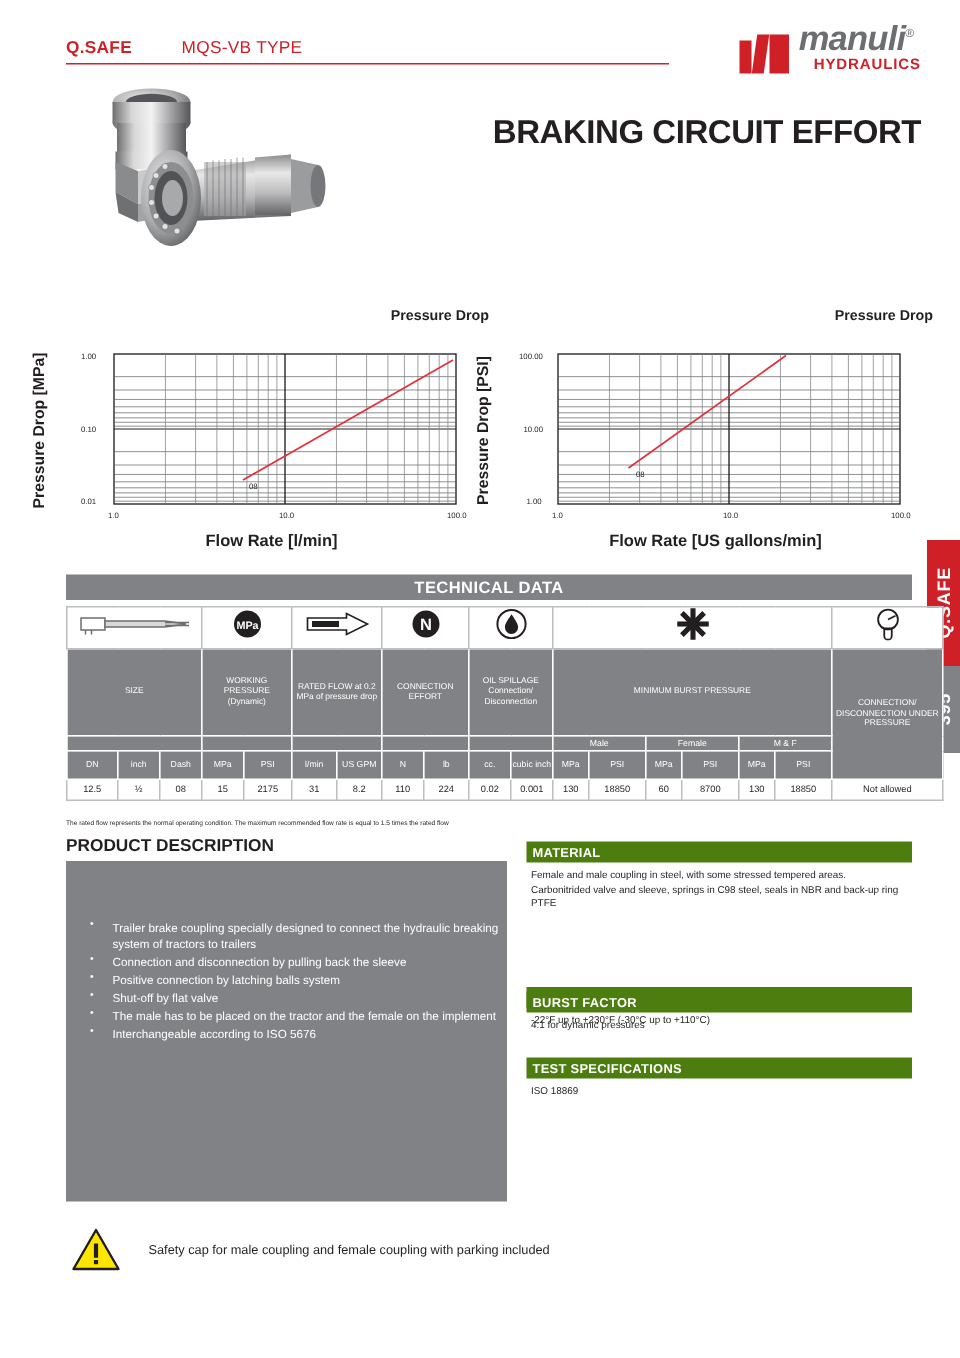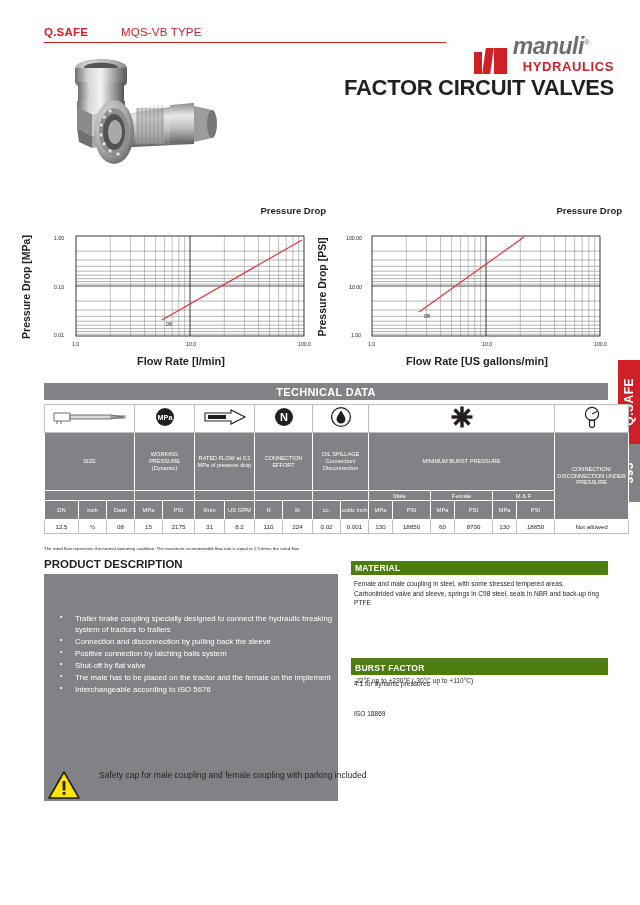--- a/index.html
+++ b/index.html
@@ -12,30 +12,30 @@
     overflow: hidden;
   }
 
   
   .header { position: absolute; left: 0; top: 0; width: 640px; height: 50px; }
   .hdr-left { position: absolute; left: 44px; top: 26px; display: flex; align-items: baseline; }
   .hdr-qsafe { color: #cf2027; font-size: 11.5px; font-weight: bold; letter-spacing: .2px; }
   .hdr-type { color: #cf2027; font-size: 11.5px; font-weight: normal; margin-left: 33px; letter-spacing: .2px; }
   .hdr-rule { position: absolute; left: 44px; top: 42px; width: 402px; height: 1px; background: #cf2027; }
 
-  .logo { position: absolute; right: 26px; top: 36px; display: flex; align-items: flex-end; }
+  .logo { position: absolute; right: 26px; top: 15px; display: flex; align-items: flex-end; }
   .logo-mark { width: 34px; height: 26px; position: relative; margin-right: 5px; }
   .logo-mark span { position: absolute; bottom: 0; background: #cf2027; }
   .lm1 { left: 0;  width: 8px;  height: 22px; }
   .lm2 { left: 10px; width: 8px; height: 26px; transform: skewX(-8deg); }
   .lm3 { left: 20px; width: 13px; height: 26px; }
   .logo-txt { position: relative; }
   .logo-name { font-size: 23px; font-style: italic; font-weight: bold; color: #6d6e71; letter-spacing: -.5px; line-height: .95; }
   .logo-reg { font-size: 8px; vertical-align: super; font-style: normal; font-weight: normal; }
-  .logo-sub { font-size: 13px; font-weight: bold; color: #cf2027; letter-spacing: .6px; margin-top: 1px; padding-left: 10px; }
+  .logo-sub { font-size: 10px; font-weight: bold; color: #cf2027; letter-spacing: .6px; margin-top: 1px; padding-left: 10px; }
 
   .page-title { position: absolute; right: 26px; top: 75px; font-size: 22px; font-weight: bold; color: #231f20; letter-spacing: -.3px; }
 
   
   .product-img { position: absolute; left: 44px; top: 48px; width: 190px; height: 160px; }
 
   
   .side-tab { position: absolute; right: 0; top: 360px; width: 22px; }
   .tab-red { background: #cf2027; color:#fff; height: 84px; display:flex; align-items:center; justify-content:center; }
   .tab-gray { background: #808285; color:#fff; height: 58px; display:flex; align-items:center; justify-content:center; }
@@ -95,21 +95,21 @@
 
   
   .spec { position: absolute; left: 351px; width: 257px; }
   .spec-hd {
     background: #4d7c0f; color: #fff; font-size: 8.6px; font-weight: bold;
     padding: 2px 4px; letter-spacing: .2px;
   }
   .spec-bd { font-size: 6.6px; line-height: 1.45; color: #231f20; padding: 4px 3px 0 3px; }
 
   
-  .warn { position: absolute; left: 47px; top: 770px; display: flex; }
+  .warn { position: absolute; left: 47px; top: 818px; display: flex; align-items: center; }
   .warn-txt { font-size: 8.5px; color: #231f20; margin-left: 18px; }
 </style>
 </head>
 <body>
 
 <div class="header">
   <div class="hdr-left">
     <span class="hdr-qsafe">Q.SAFE</span>
     <span class="hdr-type">MQS-VB TYPE</span>
   </div>
@@ -121,21 +121,21 @@
         <span class="lm2"></span>
         <span class="lm3"></span>
     </div>
     <div class="logo-txt">
       <div class="logo-name"><span>manuli</span><span class="logo-reg">®</span></div>
       <div class="logo-sub">HYDRAULICS</div>
     </div>
   </div>
 </div>
 
-<div class="page-title">FACTOR CIRCUIT VALVES</div>
+<div class="page-title">BRAKING CIRCUIT EFFORT</div>
 
 <svg class="product-img" viewBox="0 0 190 160">
   <defs>
     <linearGradient id="mtl1" x1="0" y1="0" x2="1" y2="0">
       <stop offset="0" stop-color="#6f6f70"></stop>
         <stop offset=".25" stop-color="#d8d8d8"></stop>
       <stop offset=".5" stop-color="#f2f2f2"></stop>
         <stop offset=".78" stop-color="#9a9a9c"></stop>
       <stop offset="1" stop-color="#55565a"></stop>
     </linearGradient>
@@ -502,20 +502,21 @@
 </div>
 <div class="spec" style="top:618px;margin-top:40px;">
   <div class="spec-hd">WORKING TEMPERATURE</div>
   <div class="spec-bd">-22°F up to +230°F  (-30°C up to +110°C)</div>
 </div>
 <div class="spec" style="top:661px;">
   <div class="spec-hd">BURST FACTOR</div>
   <div class="spec-bd">4:1 for dynamic pressures</div>
 </div>
 <div class="spec" style="top:705px;">
+  <div class="spec-hd">TEST SPECIFICATIONS</div>
   <div class="spec-bd">ISO 18869</div>
 </div>
 
 <div class="warn">
   <svg width="34" height="30" viewBox="0 0 34 30">
     <polygon points="17,2 32,28 2,28" fill="#ffe600" stroke="#231f20" stroke-width="1.6" stroke-linejoin="round"></polygon>
     <rect x="15.6" y="11" width="2.8" height="9.5" fill="#231f20"></rect>
     <rect x="15.6" y="22" width="2.8" height="2.8" fill="#231f20"></rect>
   </svg>
   <div class="warn-txt">Safety cap for male coupling and female coupling with parking included</div>

